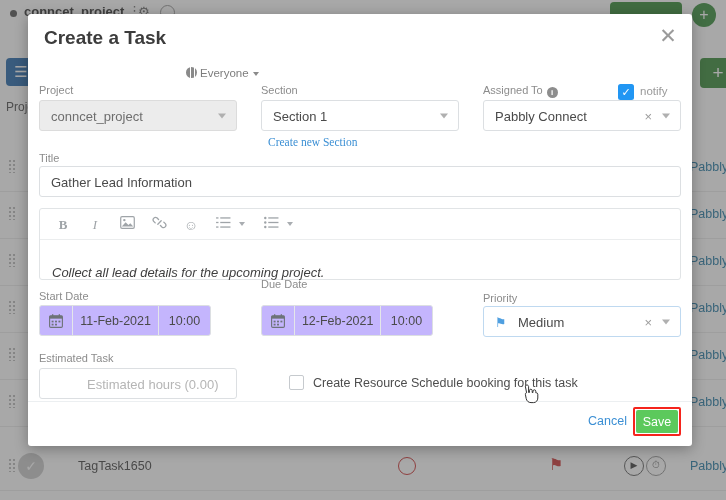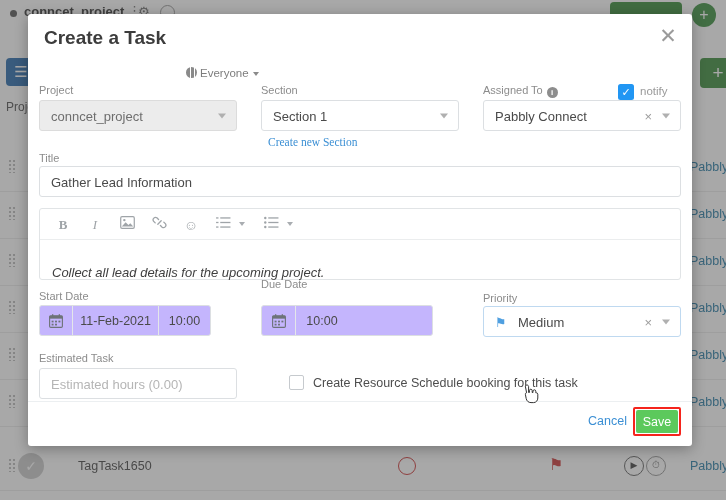--- a/index.html
+++ b/index.html
@@ -73,21 +73,21 @@
            font-size:21px;line-height:24px;text-align:center;cursor:pointer;}
 
   #modal-body{position:absolute;left:0;top:48px;width:664px;height:339px;overflow:hidden;}
   #modal-foot{position:absolute;left:0;top:387px;width:664px;height:45px;border-top:1px solid #eceff1;}
 
   .fld-label{position:absolute;font-size:11px;color:#8c8c8c;}
   .ctl{position:absolute;box-sizing:border-box;border:1px solid #dcdfe2;border-radius:3px;
        background:#fff;font-size:13px;color:#4a4a4a;}
   .ctl.disabled{background:#ececec;color:#6e6e6e;border-color:#dcdcdc;}
   .ctl .txt{position:absolute;left:11px;top:50%;transform:translateY(-50%);white-space:nowrap;}
-  .ctl .txt.ph{color:#b5b5b5;}
+  .ctl .txt.ph{color:#b5b5b5;margin-left:36px;}
   .sel-caret{position:absolute;right:10px;top:50%;transform:translateY(-50%);
              border-left:4px solid transparent;border-right:4px solid transparent;
              border-top:5px solid #b0b0b0;}
   .sel-x{position:absolute;right:28px;top:50%;transform:translateY(-50%);color:#9c9c9c;font-size:13px;}
 
   .link{position:absolute;font-size:11.5px;color:#3b8fd4;cursor:pointer;font-family:Liberation Serif, serif;}
 
   .notify-box{position:absolute;left:590px;top:22px;width:16px;height:16px;border-radius:2.5px;
               background:#2196f3;color:#fff;font-size:11px;line-height:16px;text-align:center;}
   .notify-lbl{position:absolute;left:612px;top:23px;font-size:11.5px;color:#9a9a9a;}
@@ -322,20 +322,21 @@
           <rect x="11.1" y="0.2" width="1.4" height="3.2" fill="#6d7378"></rect>
           <g fill="#6d7378">
               <rect x="3" y="7.6" width="2.2" height="2"></rect>
               <rect x="6.9" y="7.6" width="2.2" height="2"></rect>
               <rect x="10.8" y="7.6" width="2.2" height="2"></rect>
               <rect x="3" y="11.1" width="2.2" height="2"></rect>
               <rect x="6.9" y="11.1" width="2.2" height="2"></rect>
             </g>
         </svg>
       </div>
+      <div class="dt-date">12-Feb-2021</div>
       <div class="dt-time">10:00</div>
     </div>
 
     <div class="fld-label" style="left:455px;top:230px">Priority</div>
     <div class="ctl" style="left:455px;top:244px;width:198px;height:31px;border-color:#bfd9f0">
       <span class="pri-flag">⚑</span>
       <span class="txt" style="left:34px">Medium</span>
       <span class="sel-x">×</span>
       <span class="sel-caret"></span>
     </div>

